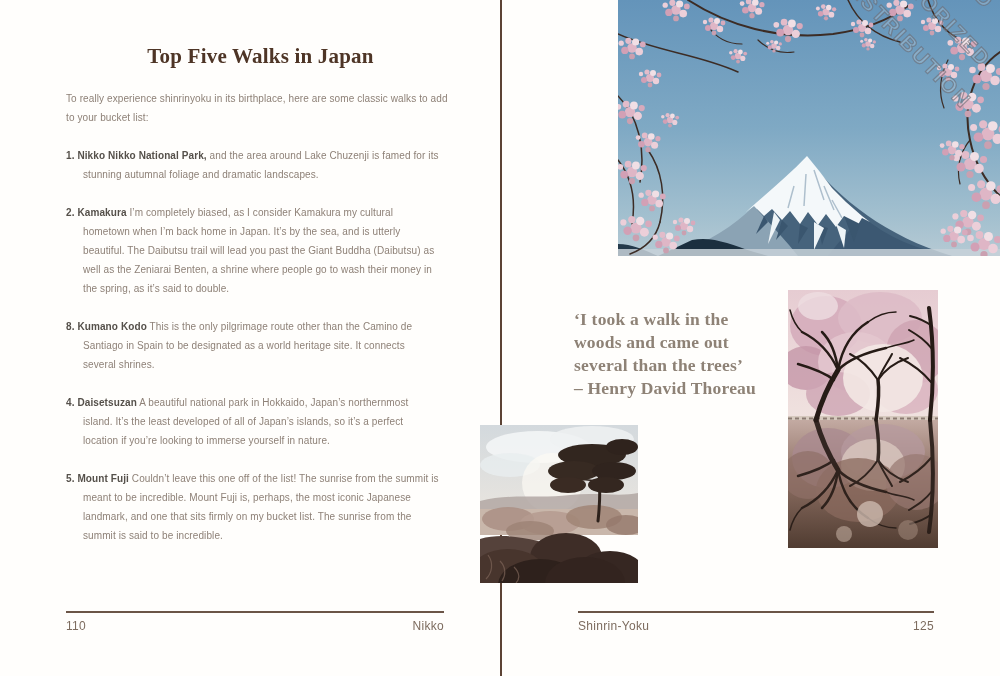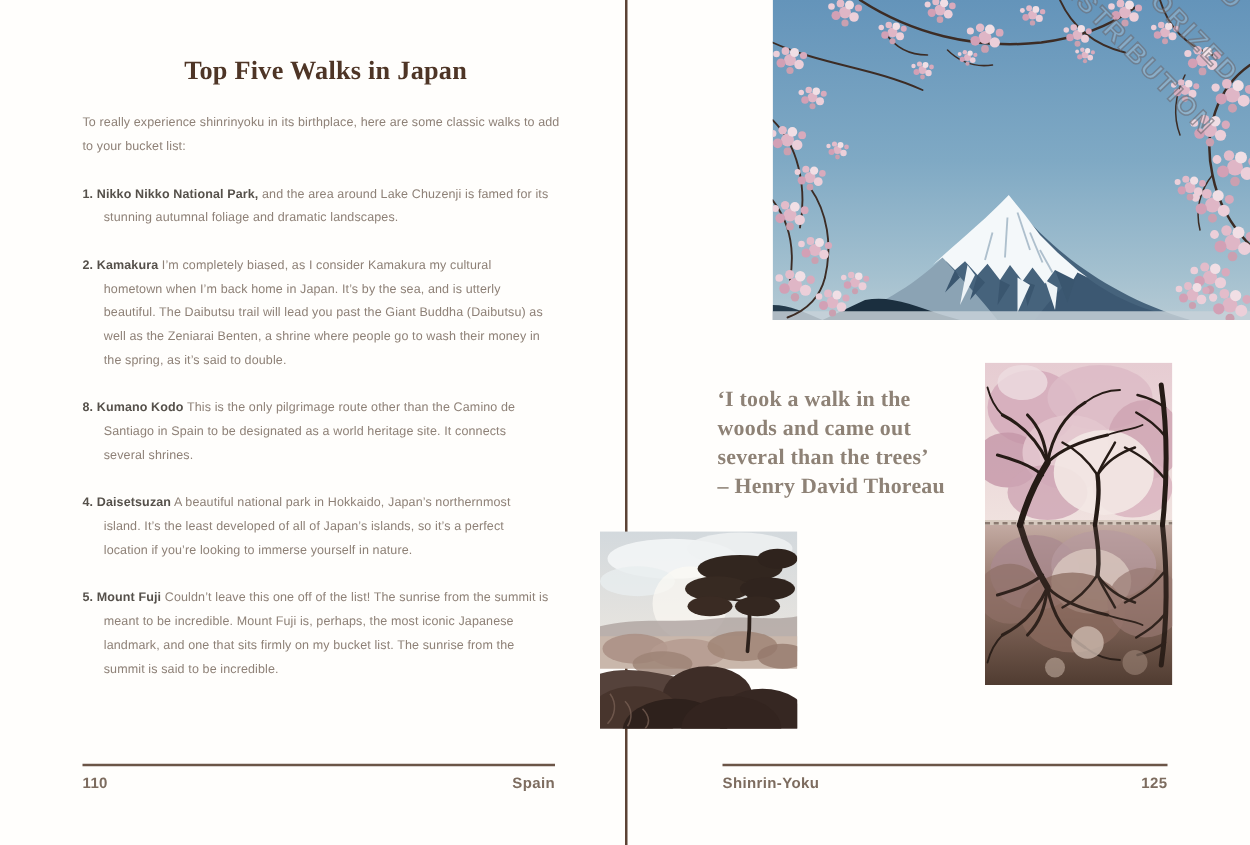--- a/index.html
+++ b/index.html
@@ -12,21 +12,21 @@
   .left-inner{padding:44px 45px 0 66px;}
   .page-title{margin:0 0 20px 0;text-align:center;font-family:"Liberation Serif",serif;
               font-weight:600;font-size:21px;color:#4e3526;letter-spacing:.2px;}
   .body-text{font-size:10px;line-height:19px;color:#8e8177;letter-spacing:.1px;}
   .intro{margin:0 0 19px 0;}
   .walks{list-style:none;margin:0;padding:0;}
   .walks li{margin:0 16px 19px 0;padding-left:17px;text-indent:-17px;}
   .walk-label{color:#55504a;font-weight:700;}
 
   
-  .pfoot{position:absolute;top:611px;z-index:2;font-weight:bold;}
+  .pfoot{position:absolute;top:611px;z-index:2;}
   .pfoot .rule{height:2px;background:#6b5547;}
   .foot-row{display:flex;justify-content:space-between;margin-top:6px;
             font-size:12px;color:#7d6c5f;letter-spacing:.3px;}
   .left-foot{left:66px;width:378px;}
   .right-foot{left:578px;width:356px;}
 
   
   .photo{position:absolute;overflow:hidden;}
   .photo svg{display:block;width:100%;height:100%;}
   .fuji{left:618px;top:0;width:382px;height:256px;}
@@ -59,21 +59,21 @@
         <li><b class="walk-label">2. Kamakura</b><span> I’m completely biased, as I consider Kamakura my cultural hometown when I’m back home in Japan. It’s by the sea, and is utterly beautiful. The Daibutsu trail will lead you past the Giant Buddha (Daibutsu) as well as the Zeniarai Benten, a shrine where people go to wash their money in the spring, as it’s said to double.</span></li>
         <li><b class="walk-label">8. Kumano Kodo</b><span> This is the only pilgrimage route other than the Camino de Santiago in Spain to be designated as a world heritage site. It connects several shrines.</span></li>
         <li><b class="walk-label">4. Daisetsuzan</b><span> A beautiful national park in Hokkaido, Japan’s northernmost island. It’s the least developed of all of Japan’s islands, so it’s a perfect location if you’re looking to immerse yourself in nature.</span></li>
         <li><b class="walk-label">5. Mount Fuji</b><span> Couldn’t leave this one off of the list! The sunrise from the summit is meant to be incredible. Mount Fuji is, perhaps, the most iconic Japanese landmark, and one that sits firmly on my bucket list. The sunrise from the summit is said to be incredible.</span></li>
       </ul>
     </div>
     <footer class="pfoot left-foot">
       <div class="rule"></div>
       <div class="foot-row">
         <span>110</span>
-        <span>Spain</span>
+        <span>Nikko</span>
       </div>
     </footer>
   </section>
 
   <section>
 
     <div class="photo fuji">
       <svg viewBox="0 0 382 256" preserveAspectRatio="none">
         <defs>
           <linearGradient id="sky" x1="0" y1="0" x2="0" y2="1">

